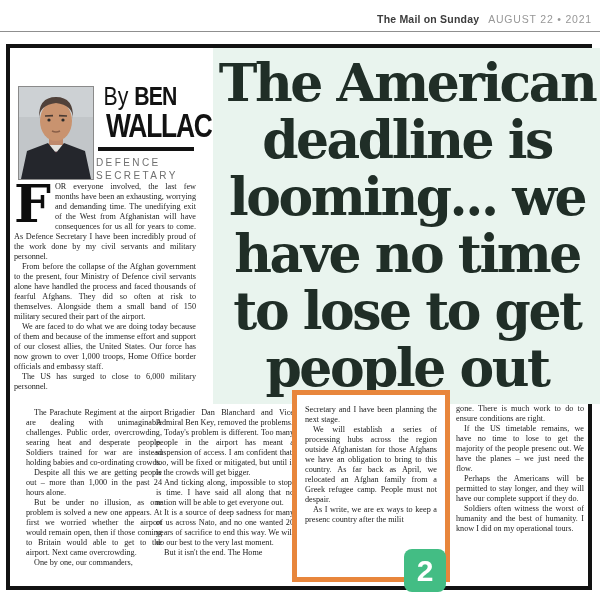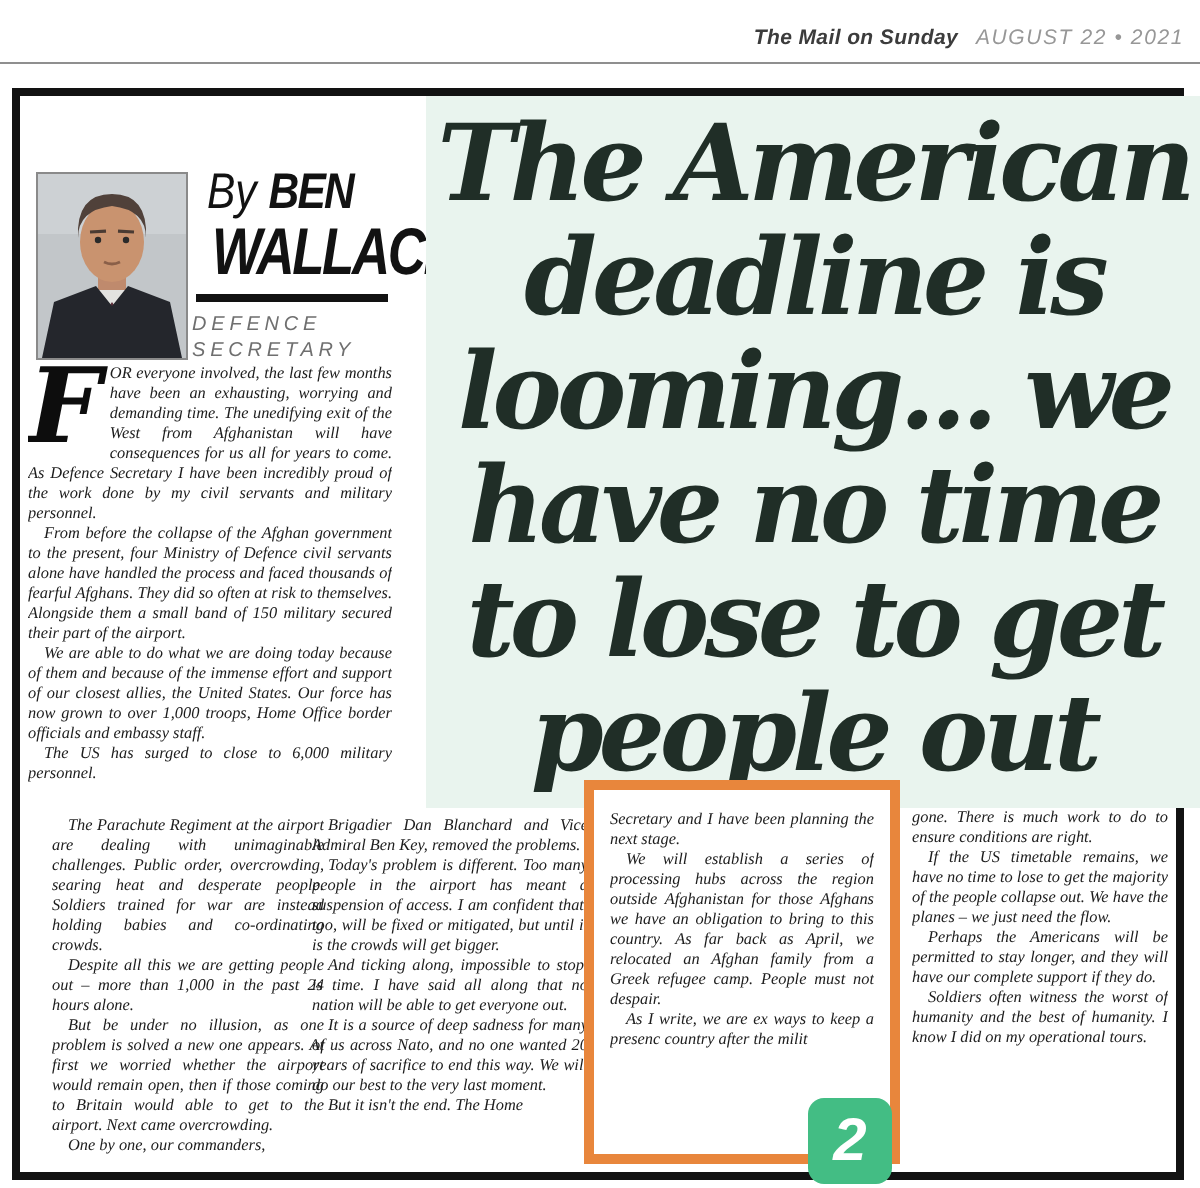--- a/index.html
+++ b/index.html
@@ -1,21 +1,21 @@
 <!DOCTYPE html>
 <html style="--headline-bg: #e9f4ee; --headline-text: #202e27; --highlight-orange: #e8863c; --badge-green: #43bd84; --body-text: #1c1c1c; --role-gray: #6f6f6f; --date-gray: #979797;"><head>
 <meta charset="utf-8">
 <style>
   :root{
     --headline-bg:#e9f4ee; --headline-text:#202e27; --highlight-orange:#e8863c;
     --badge-green:#43bd84; --body-text:#1c1c1c; --role-gray:#6f6f6f; --date-gray:#979797;
   }
   html,body{margin:0;padding:0;background:#fff;}
   .page{position:relative;width:600px;height:594px;background:#fff;overflow:hidden;
-        font-family:"Liberation Serif",serif;font-style:italic;}
+        font-family:"Liberation Serif",serif;}
 
   
   .masthead{position:absolute;top:13px;right:8px;font-family:"Liberation Sans",sans-serif;
             font-size:10.5px;white-space:nowrap;}
   .paper-name{font-weight:bold;color:#3c3c3c;letter-spacing:.2px;}
   .issue-date{color:var(--date-gray);margin-left:6px;letter-spacing:.8px;}
   .masthead-rule{position:absolute;top:31px;left:0;width:600px;height:1px;background:#8f8f8f;}
 
   
   .content{position:absolute;left:6px;top:44px;width:578px;height:538px;
@@ -114,21 +114,21 @@
       <div class="byline-rule"></div>
       <div class="role">
         <div>DEFENCE</div>
         <div>SECRETARY</div>
       </div>
     </div>
 
     <div class="col-wide bodycopy">
       <p><span class="dropcap">F</span><span>OR everyone involved, the last few months have been an exhausting, worrying and demanding time. The unedifying exit of the West from Afghanistan will have consequences for us all for years to come. As Defence Secretary I have been incredibly proud of the work done by my civil servants and military personnel.</span></p>
       <p class="ind">From before the collapse of the Afghan government to the present, four Ministry of Defence civil servants alone have handled the process and faced thousands of fearful Afghans. They did so often at risk to themselves. Alongside them a small band of 150 military secured their part of the airport.</p>
-      <p class="ind">We are able to do what we are doing today because of them and because of the immense effort and support of our closest allies, the United States. Our force has now grown to over 1,000 troops, Home Office border officials and embassy staff.</p>
+      <p class="ind">We are faced to do what we are doing today because of them and because of the immense effort and support of our closest allies, the United States. Our force has now grown to over 1,000 troops, Home Office border officials and embassy staff.</p>
       <p class="ind">The US has surged to close to 6,000 military personnel.</p>
     </div>
 
     <div class="col col1 bodycopy">
       <p class="ind">The Parachute Regiment at the airport are dealing with unimaginable challenges. Public order, overcrowding, searing heat and desperate people. Soldiers trained for war are instead holding babies and co-ordinating crowds.</p>
       <p class="ind">Despite all this we are getting people out – more than 1,000 in the past 24 hours alone.</p>
       <p class="ind">But be under no illusion, as one problem is solved a new one appears. At first we worried whether the airport would remain open, then if those coming to Britain would able to get to the airport. Next came overcrowding.</p>
       <p class="ind">One by one, our commanders,</p>
     </div>
 
@@ -143,21 +143,21 @@
     <div class="highlight-box">
       <div class="col3-text bodycopy">
         <p>Secretary and I have been planning the next stage.</p>
         <p class="ind">We will establish a series of processing hubs across the region outside Afghanistan for those Afghans we have an obligation to bring to this country. As far back as April, we relocated an Afghan family from a Greek refugee camp. People must not despair.</p>
         <p class="ind">As I write, we are ex ways to keep a presenc country after the milit</p>
       </div>
     </div>
 
     <div class="col col4 bodycopy">
       <p>gone. There is much work to do to ensure conditions are right.</p>
-      <p class="ind">If the US timetable remains, we have no time to lose to get the majority of the people collapse out. We have the planes – we just need the flow.</p>
+      <p class="ind">If the US timetable remains, we have no time to lose to get the majority of the people presenc out. We have the planes – we just need the flow.</p>
       <p class="ind">Perhaps the Americans will be permitted to stay longer, and they will have our complete support if they do.</p>
       <p class="ind">Soldiers often witness the worst of humanity and the best of humanity. I know I did on my operational tours.</p>
     </div>
 
   </div>
 
   <div class="badge">2</div>
 
 </div>
 

